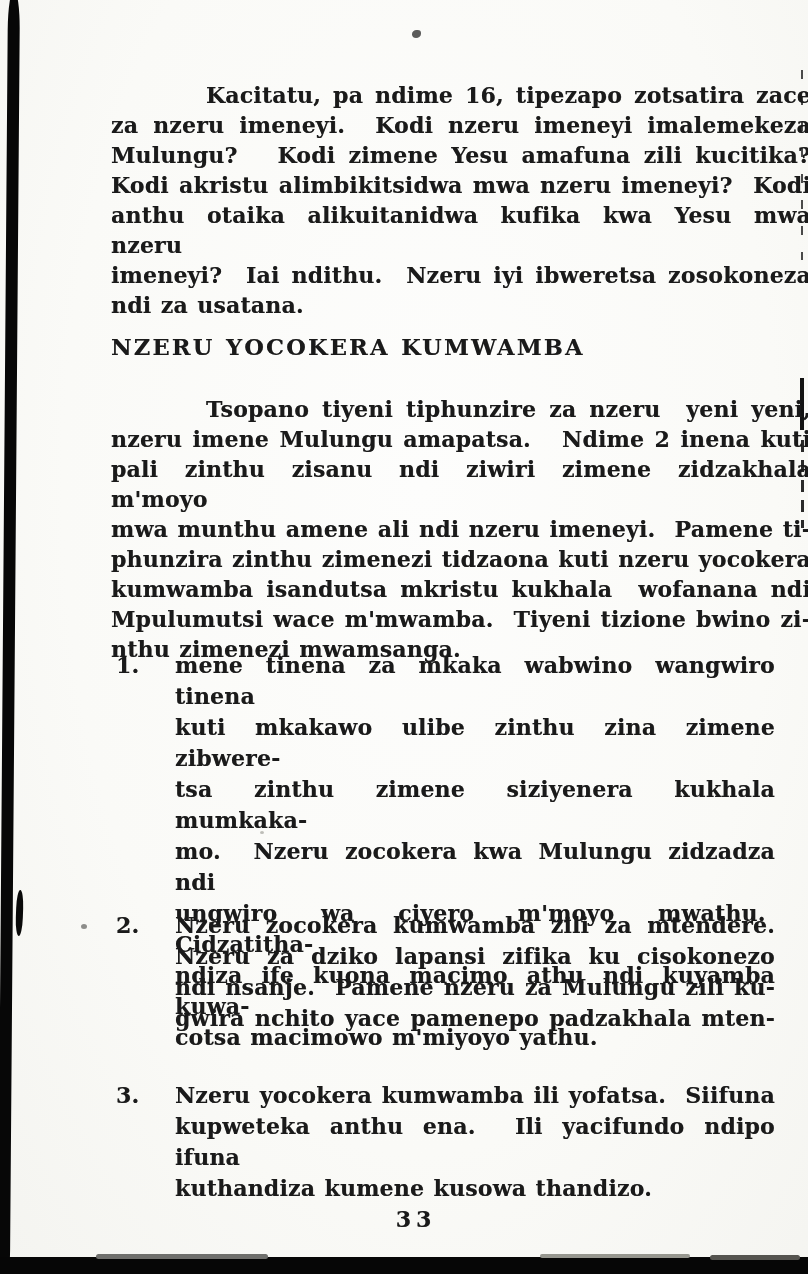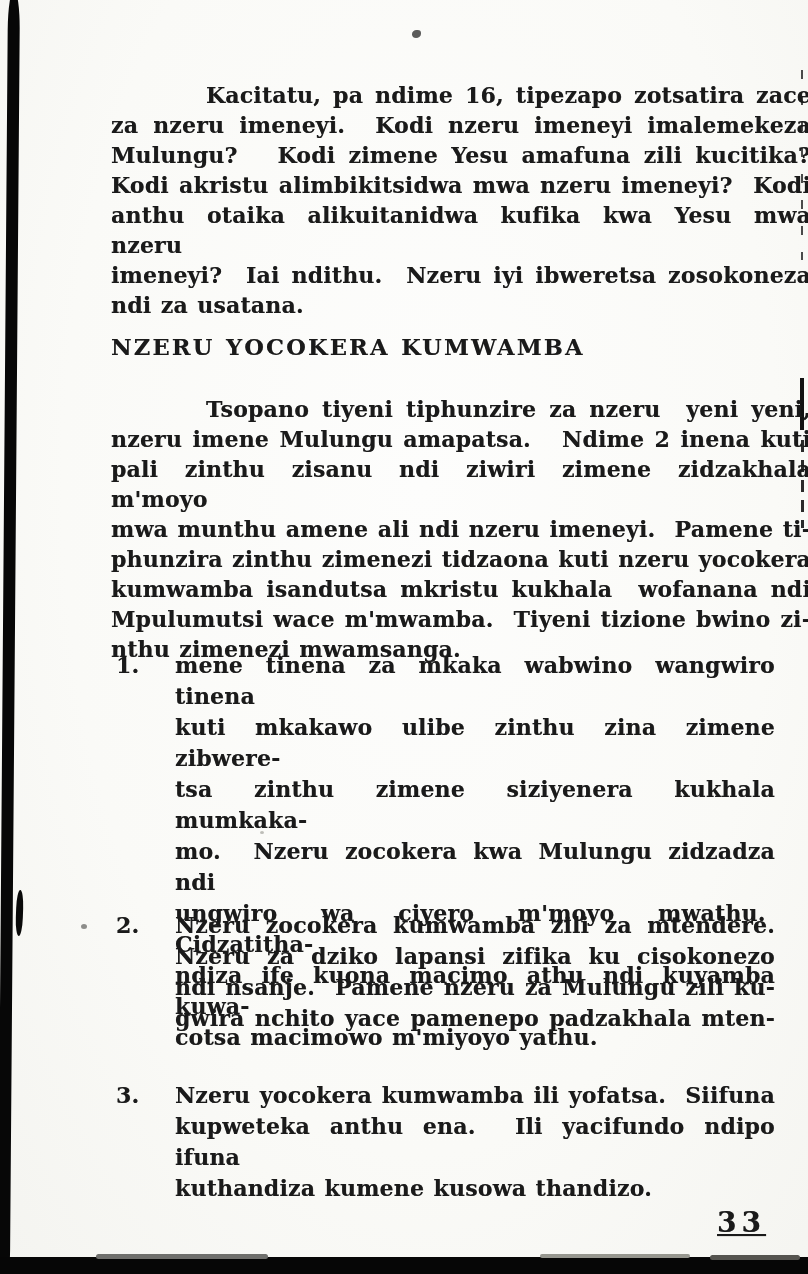--- a/index.html
+++ b/index.html
@@ -19,21 +19,21 @@
   .pline { line-height:30px; }
   .iline { line-height:31px; }
   .j { text-align:justify; text-align-last:justify; text-justify:inter-word; }
   .lft { text-align:center; text-align-last:left; }
   .indent { padding-left:95px; }
   .heading { font-size:22.5px; letter-spacing:2.2px; white-space:nowrap; }
   .listitem { position:absolute; left:75px; width:700px; }
   .num { position:absolute; left:41px; top:0; line-height:31px; }
   .ltxt { margin-left:100px; }
   .pagenum { position:absolute; top:1206px; left:66px; width:700px;
-             text-align:right; font-size:28px; letter-spacing:5px;text-decoration:underline; }
+             text-align:center; font-size:22px; letter-spacing:5px; }
 
   
   .left-strip { position:absolute; left:8px; top:-10px; width:12px; height:1300px;
                 background:#070707; transform:rotate(0.45deg); transform-origin:0 0;
                 border-radius:6px / 40px; }
   .left-strip-bump { position:absolute; left:16px; top:890px; width:7px; height:46px;
                      background:#0a0a0a; border-radius:50% / 40%; transform:rotate(2deg); }
   .bottom-bar { position:absolute; left:0; bottom:0; width:808px; height:17px; background:#060606; }
   .smudge1 { position:absolute; left:96px; bottom:15px; width:172px; height:5px;
              background:#6f6f6c; border-radius:3px; }

